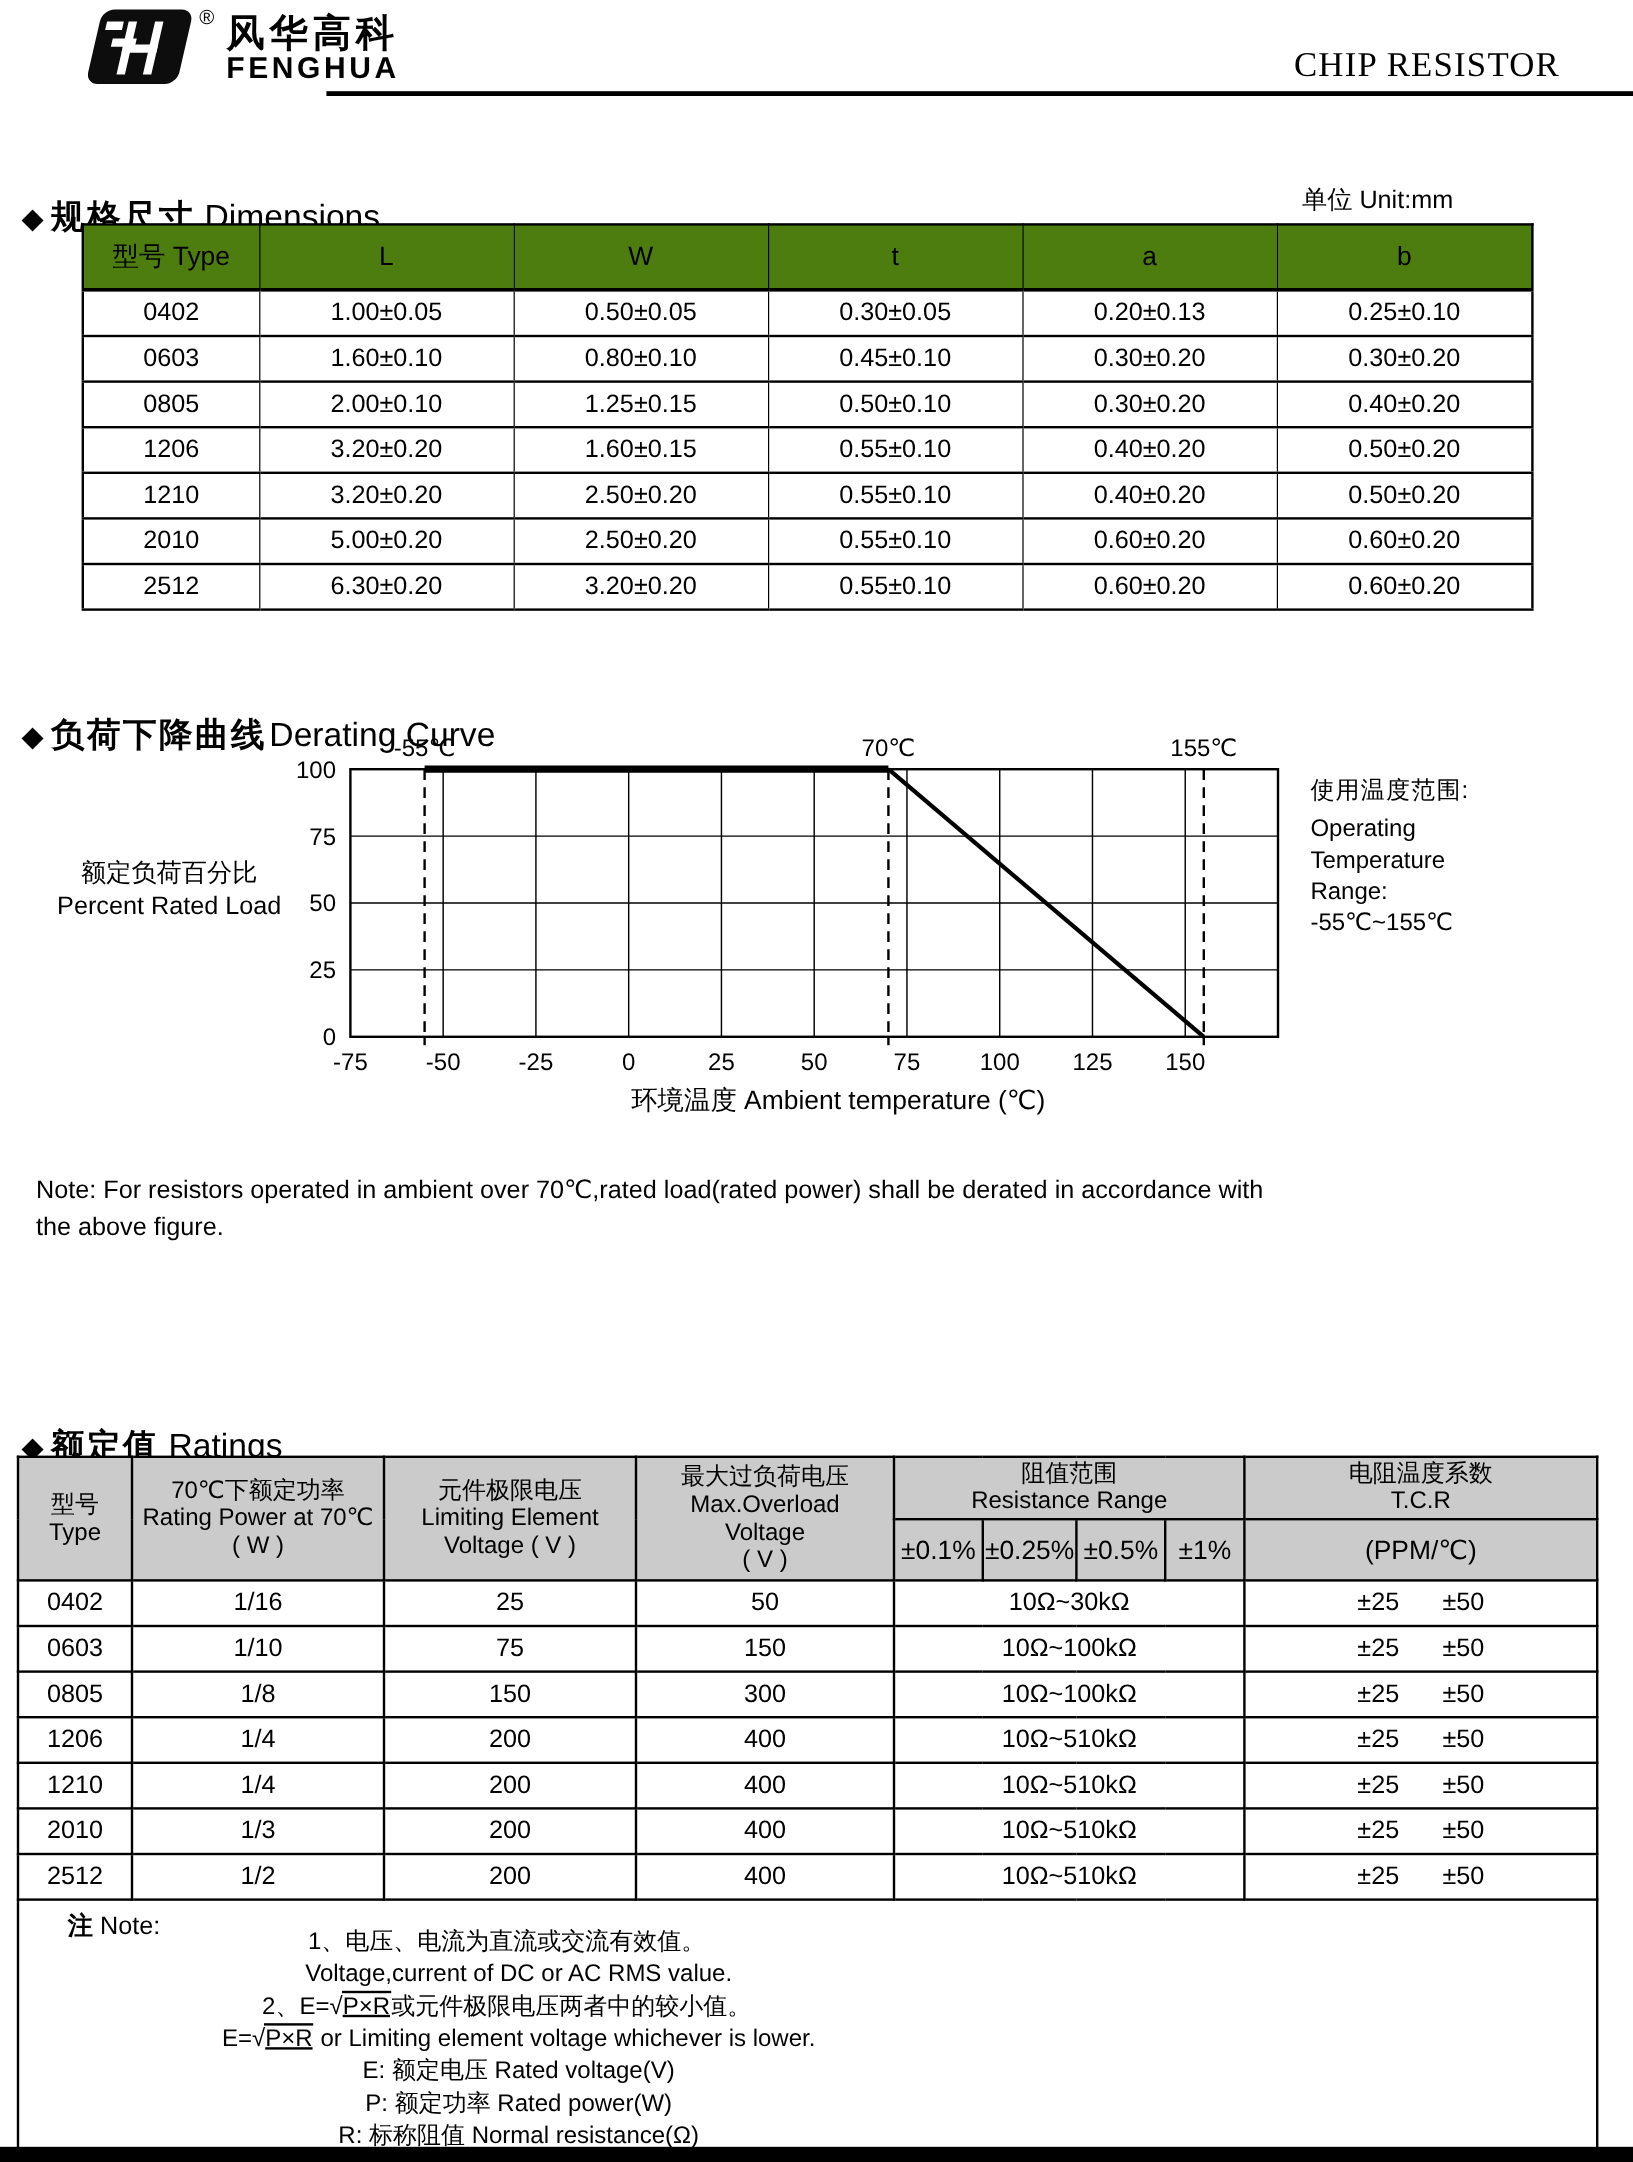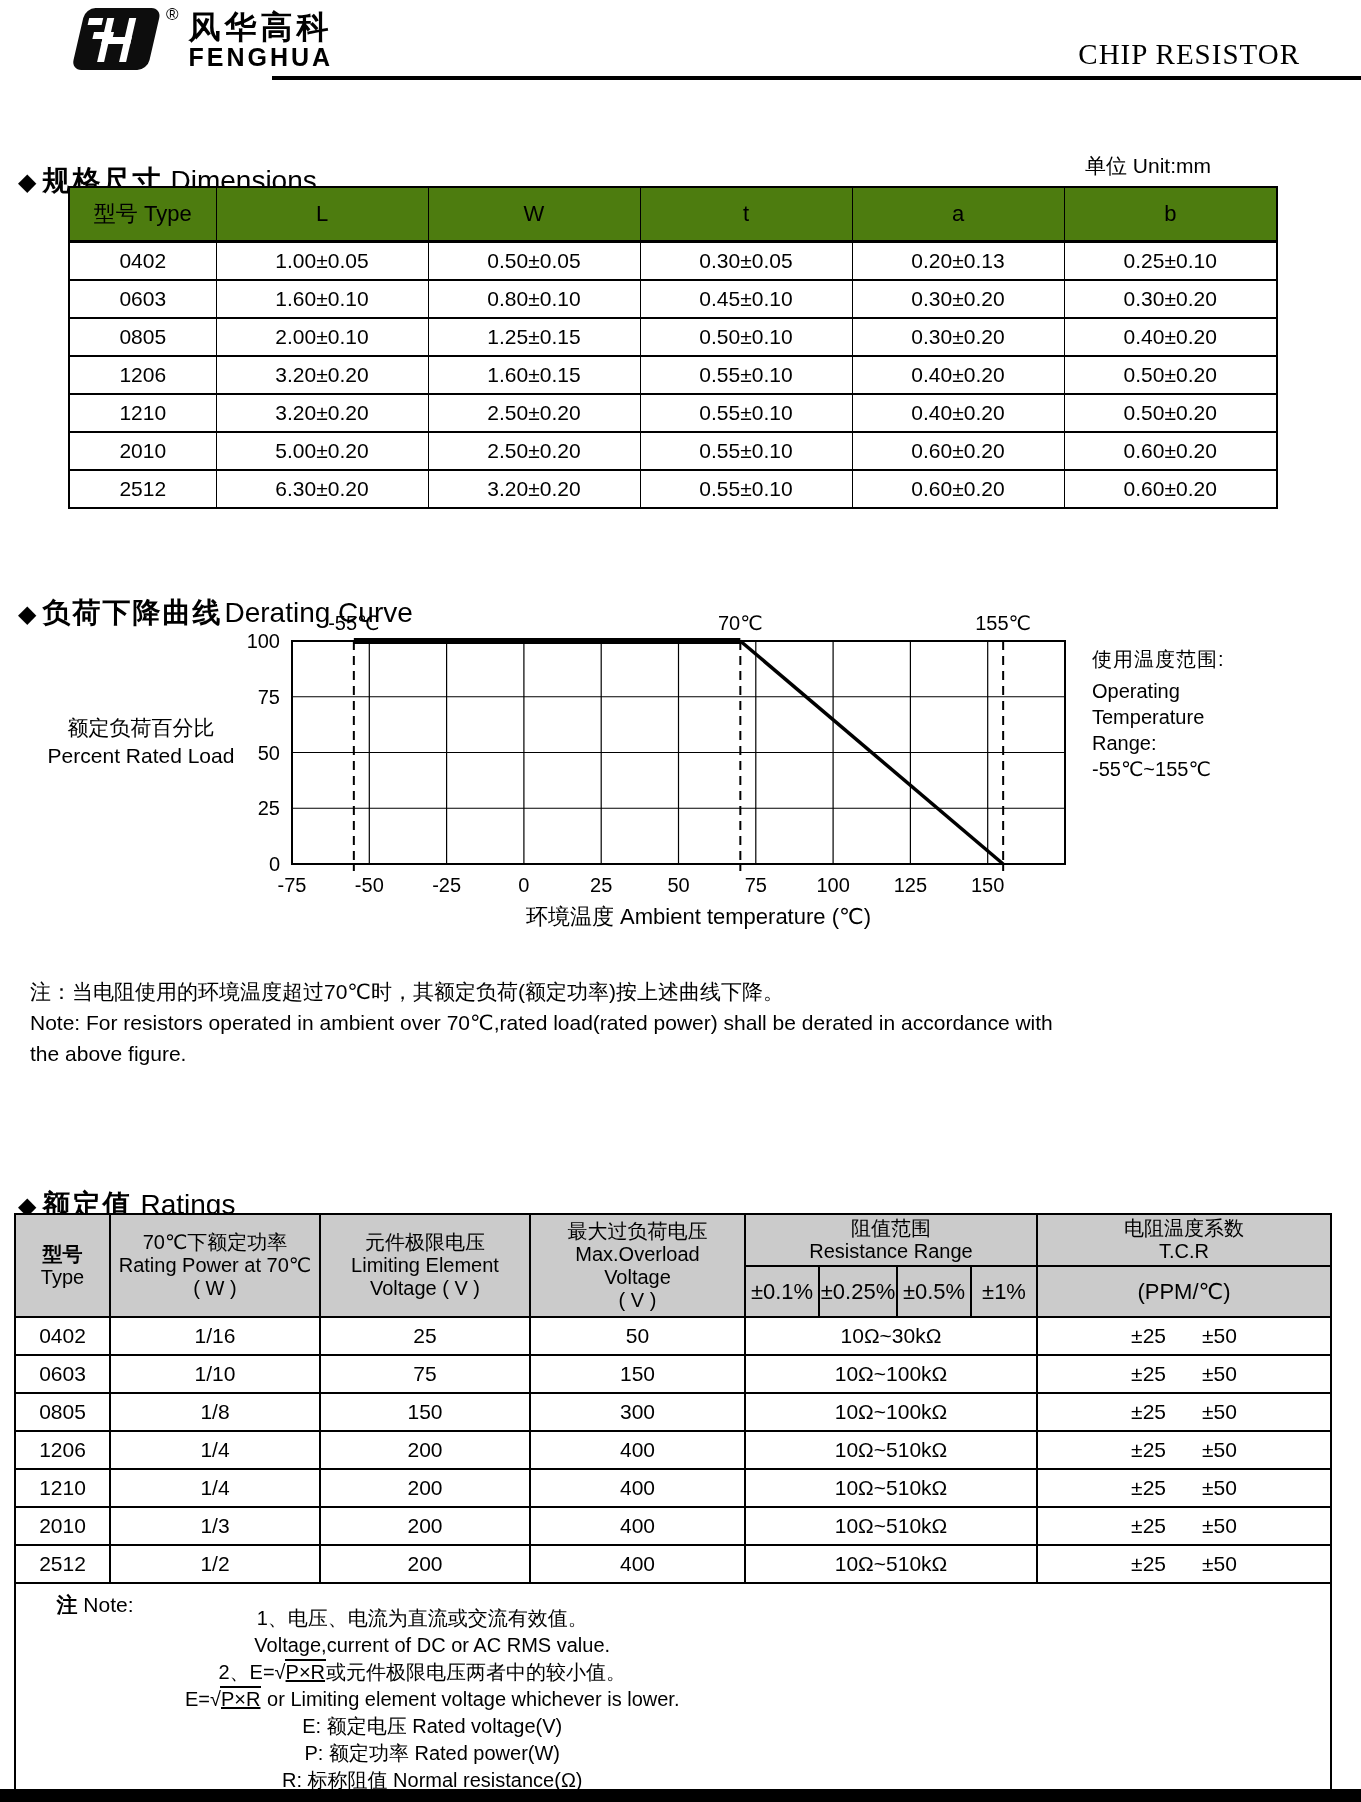--- a/index.html
+++ b/index.html
@@ -38,21 +38,21 @@
   .caxistitle{font-size:22px;font-family:"Liberation Sans","DejaVu Sans",sans-serif;}
   .y-axis-label{left:46px;top:714px;width:190px;text-align:center;font-size:21px;line-height:28px;}
   .right-note{left:1092px;top:646px;font-size:20px;line-height:26px;}
   .right-note .rn-cn{margin-bottom:6px;letter-spacing:1px;}
   .derating-note{left:30px;top:976px;width:1250px;font-size:21px;line-height:31px;}
 
   
   .rt{border-collapse:collapse;table-layout:fixed;width:1316px;border:2px solid #000;}
   .rt th{background:#cbcbcb;font-weight:normal;border:2px solid #000;text-align:center;padding:2px 0;}
   .rt .hl{font-size:20px;line-height:23px;}
-  .rt .hl.cnb{font-weight:bold;}
+  .rt .hl.cnb{font-weight:normal;}
   .rt .tol-row th{font-size:22px;height:45px;background:#cbcbcb;}
   .rt td{font-size:21px;height:34px;border:2px solid #000;text-align:center;}
   .tcr-gap{margin-right:36px;}
 
   .note-cell{height:225px;vertical-align:top;text-align:left;}
   .note-flex{display:flex;padding:6px 0 0 8px;}
   .note-label{font-size:21px;white-space:nowrap;width:140px;}
   .note-label .nl-cn{font-weight:bold;}
   .note-body{font-size:20px;line-height:27px;padding-top:14px;}
   .n-line.indent{padding-left:20px;}
@@ -230,21 +230,20 @@
 
   <div class="abs right-note">
     <div class="rn-cn">使用温度范围:</div>
     <div>Operating</div>
     <div>Temperature</div>
     <div>Range:</div>
     <div>-55℃~155℃</div>
   </div>
 
   <div class="abs derating-note">
-    <div>注：当电阻使用的环境温度超过70℃时，其额定负荷(额定功率)按上述曲线下降。</div>
     <div>Note: For resistors operated in ambient over 70℃,rated load(rated power) shall be derated in accordance with</div>
     <div>the above figure.</div>
   </div>
 
   <div class="abs sec-head" style="left:18px;top:1146px;">
     <span class="bullet">◆</span>
     <span class="cn">额定值</span>
     <span class="en">Ratings</span>
   </div>
 

